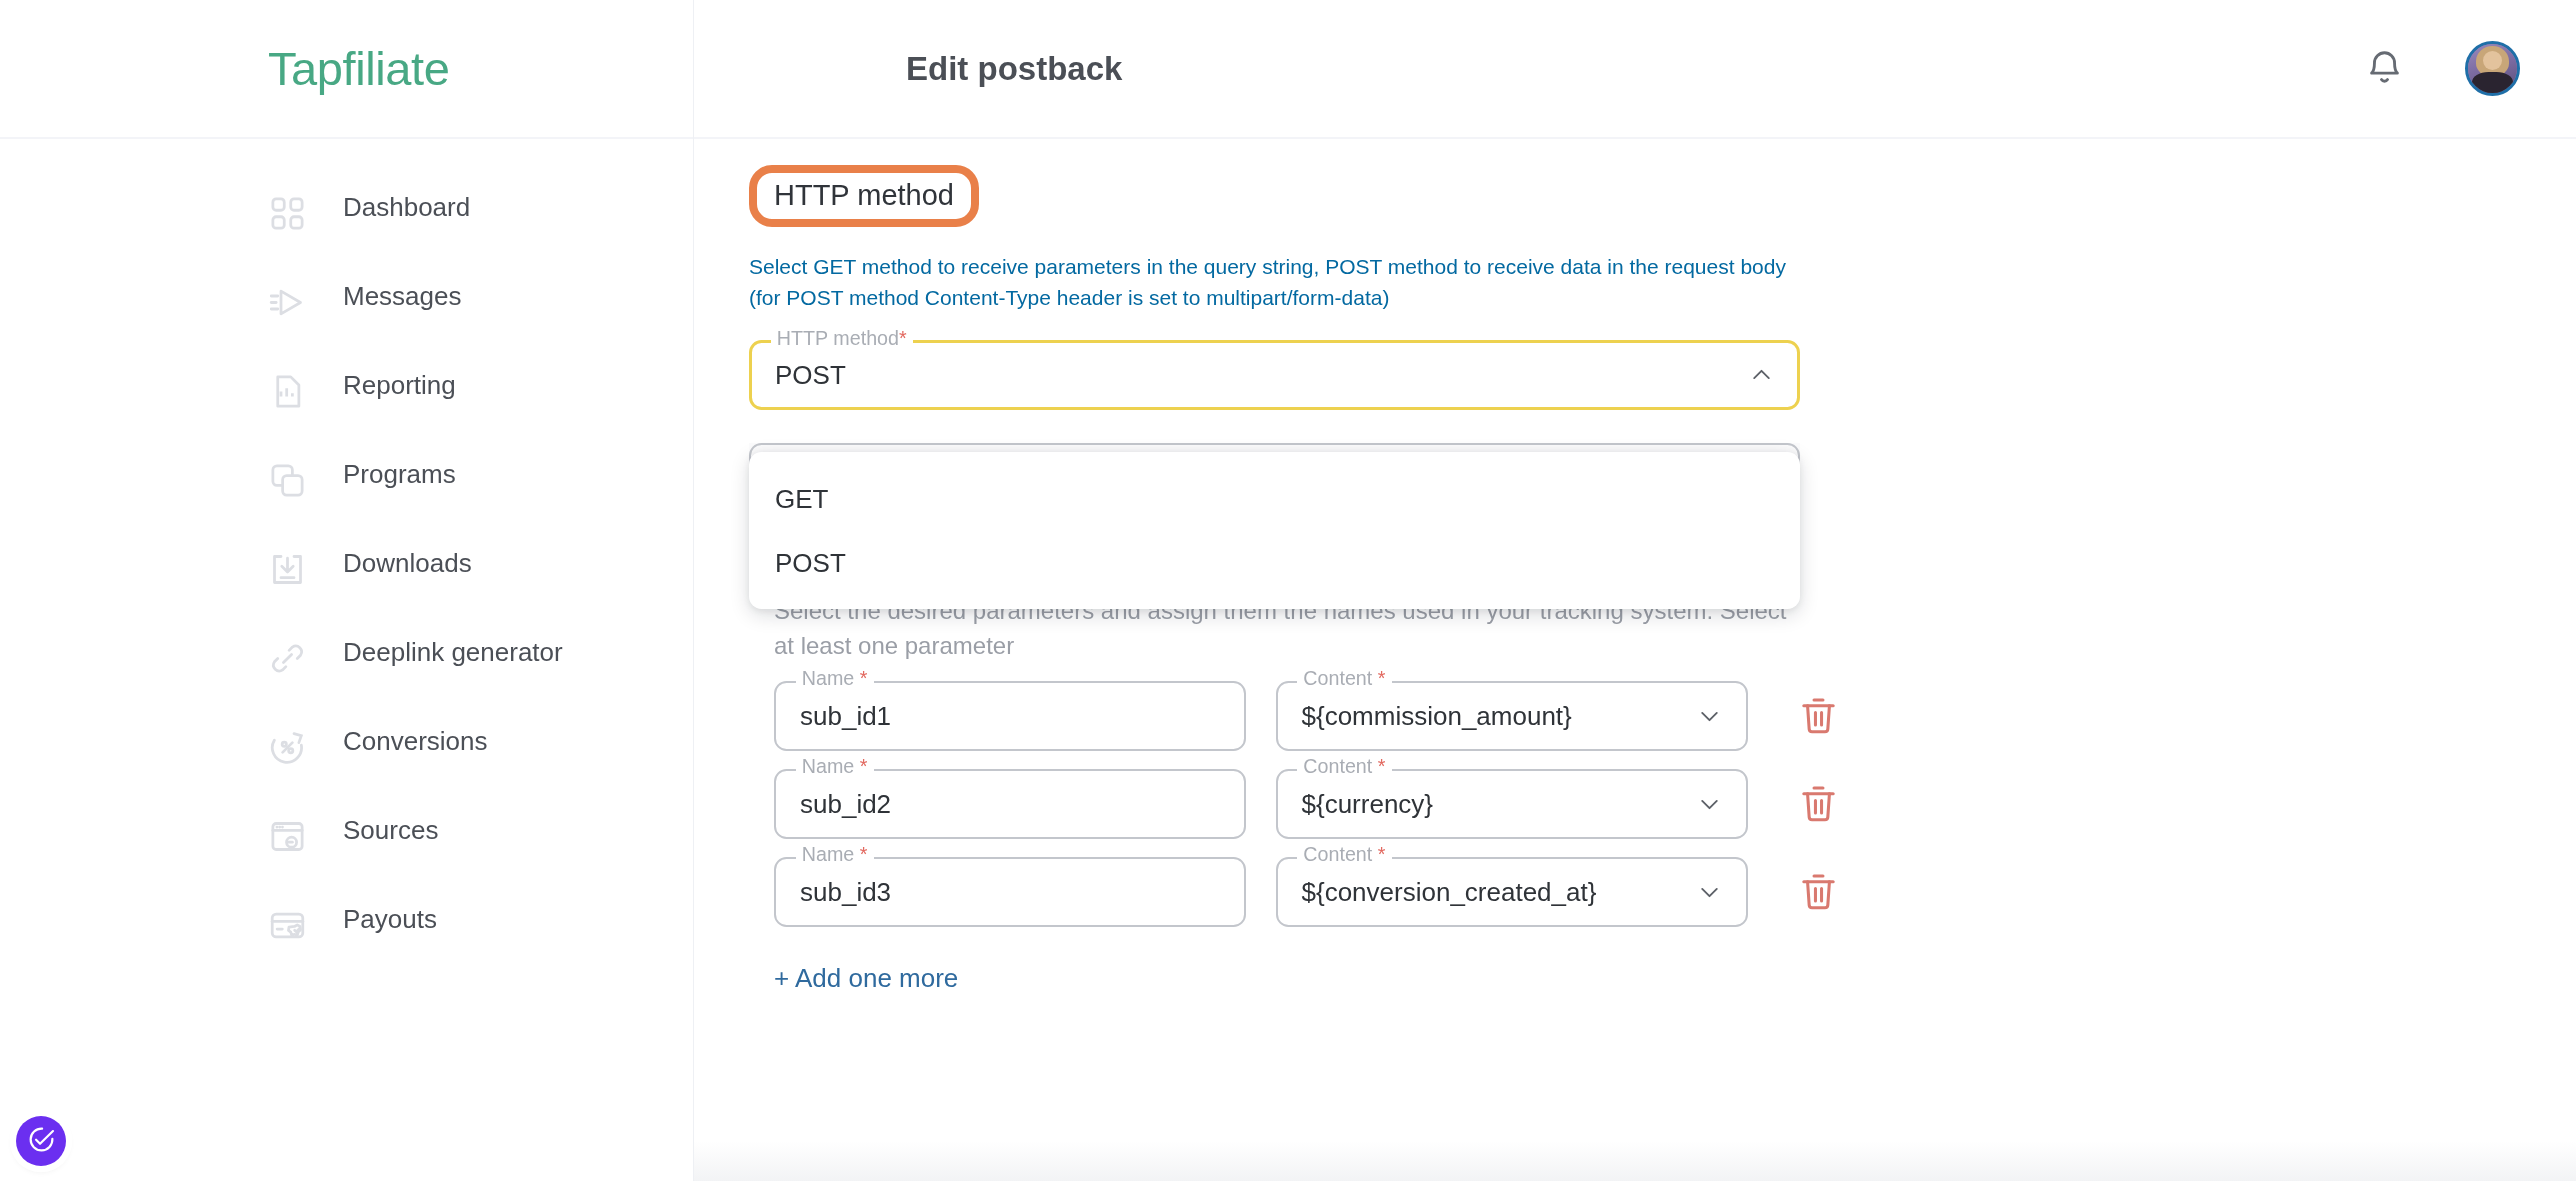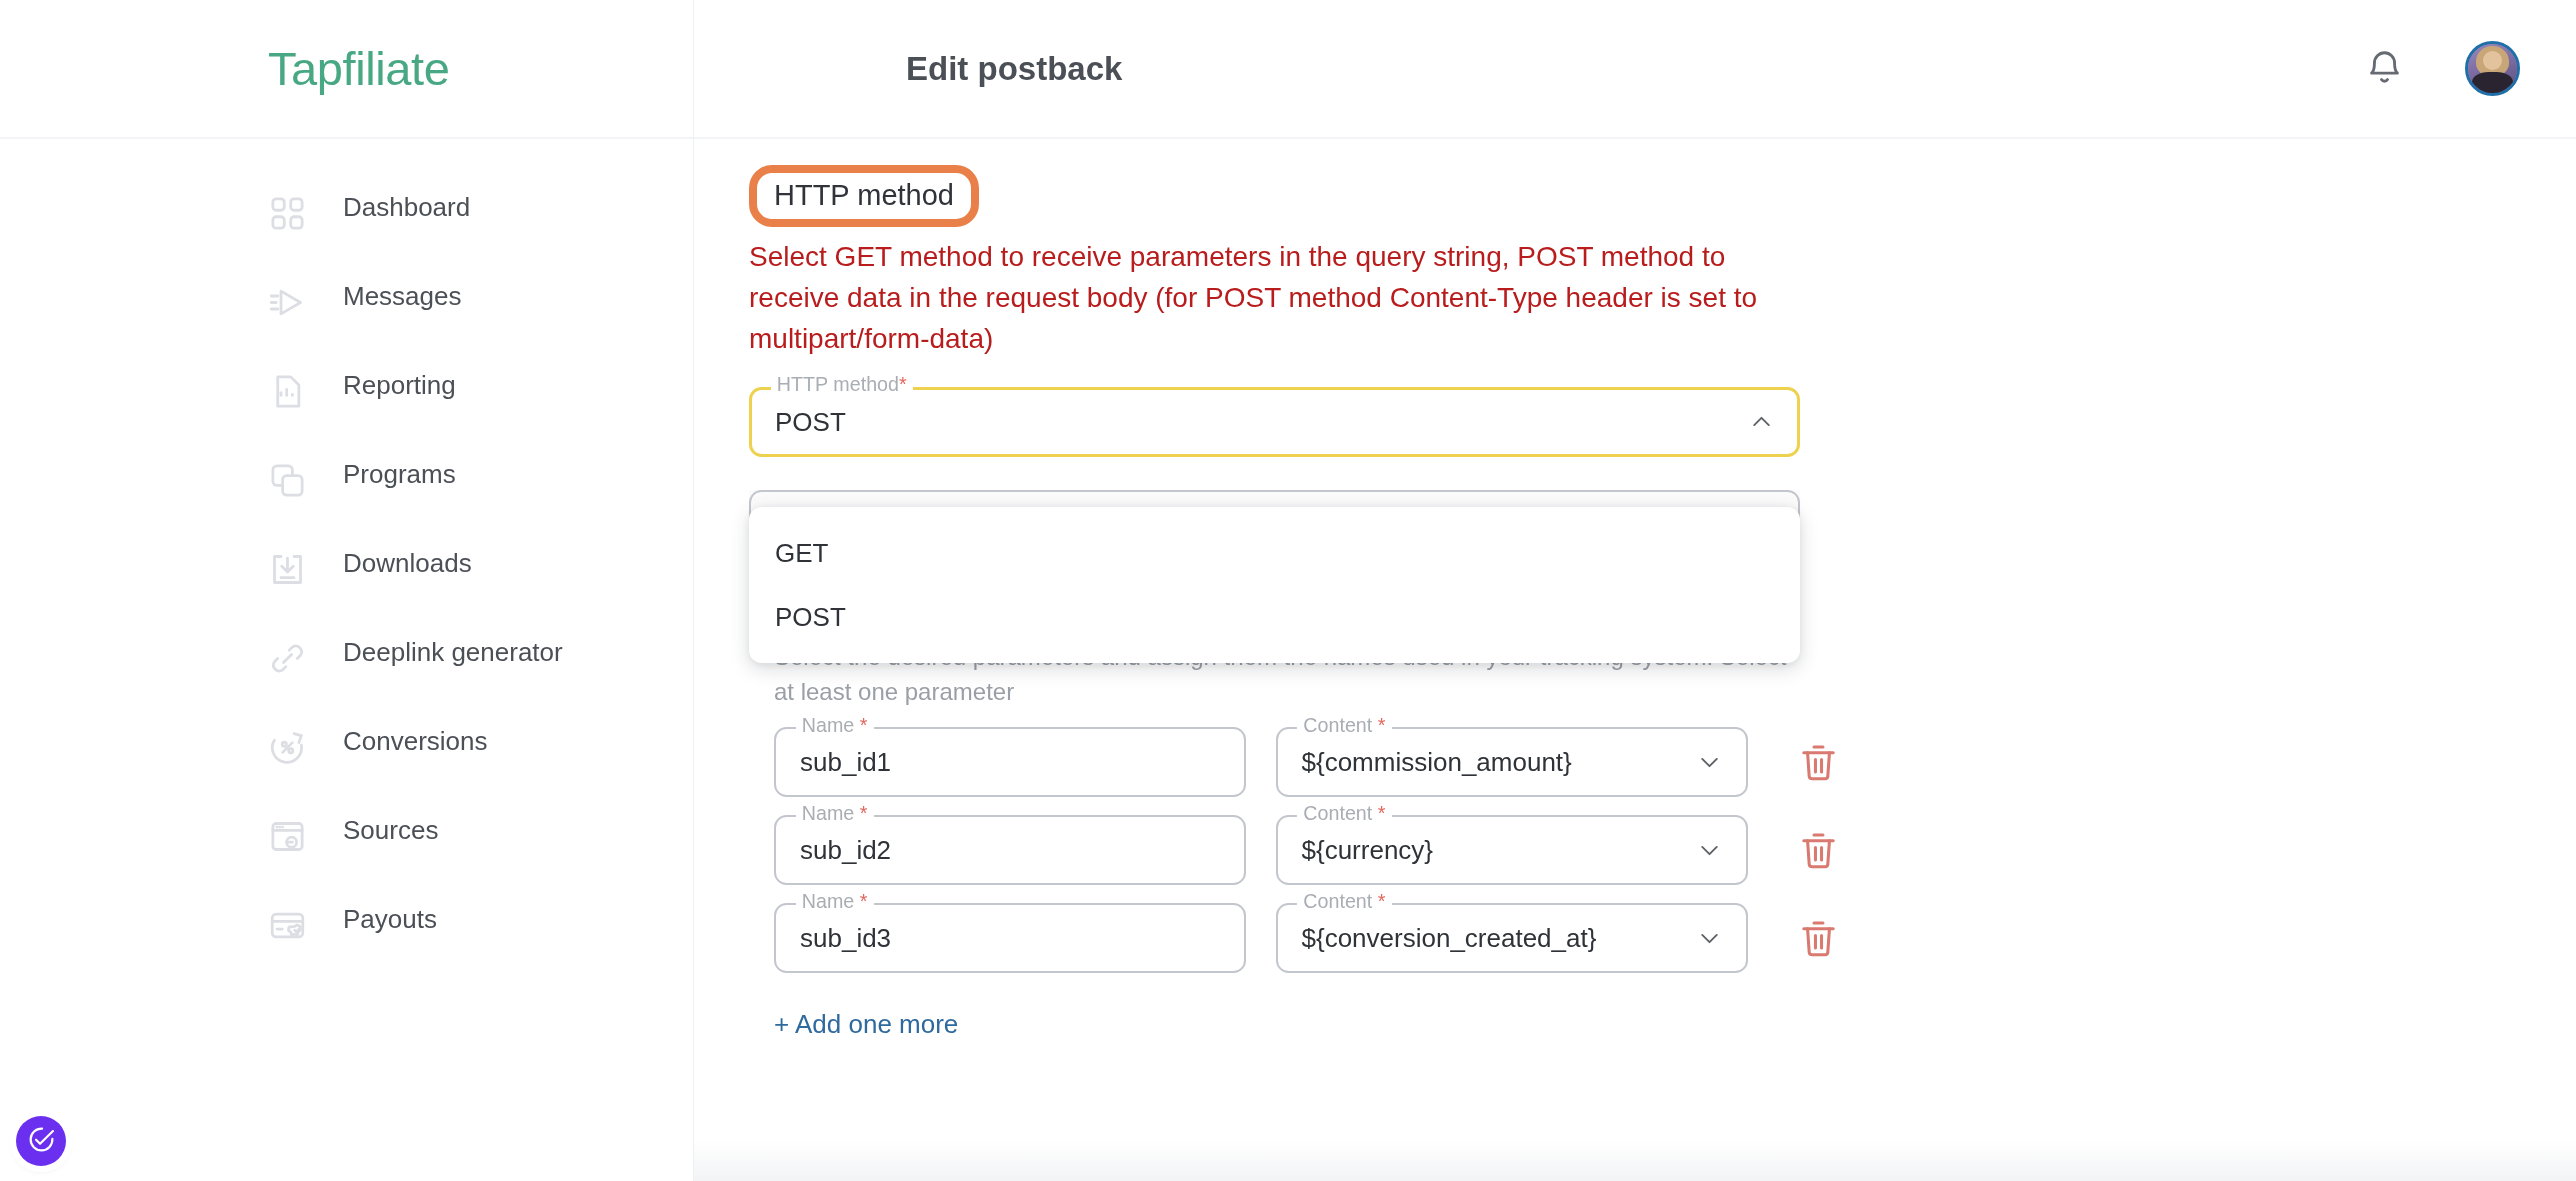--- a/index.html
+++ b/index.html
@@ -178,24 +178,24 @@
     padding: 8px 17px 9px 17px;
     display: inline-block;
   }
   .section-title {
     font-size: 29px;
     color: #30343a;
     line-height: 1;
     white-space: nowrap;
   }
   .section-desc {
-    font-size: 28px;
-    color: #b91c1c;
+    font-size: 21px;
+    color: #0369a1;
     line-height: 1.46;
-    margin-top: 10px;
+    margin-top: 25px;
     max-width: 1038px;
   }
 
   
   .field {
     position: relative;
     margin-top: 27px;
     height: 70px;
   }
   .field .box {
@@ -502,21 +502,21 @@
           </span>
         </div>
 
         <div class="field link-field">
           <span class="box"></span>
           <span class="placeholder">
             <span>Link to the server</span> <span class="req">*</span>
           </span>
         </div>
 
-        <div class="dropdown" style="top:120px;">
+        <div class="dropdown" style="top:112px;">
           <div class="dd-item">GET</div>
           <div class="dd-item">POST</div>
         </div>
       </div>
 
       <div style="margin-top:39px;margin-left:25px;">
         <h2 class="params-title">Parameters</h2>
         <p class="params-desc">Select the desired parameters and assign them the names used in your tracking system. Select at least one parameter</p>
 
         

